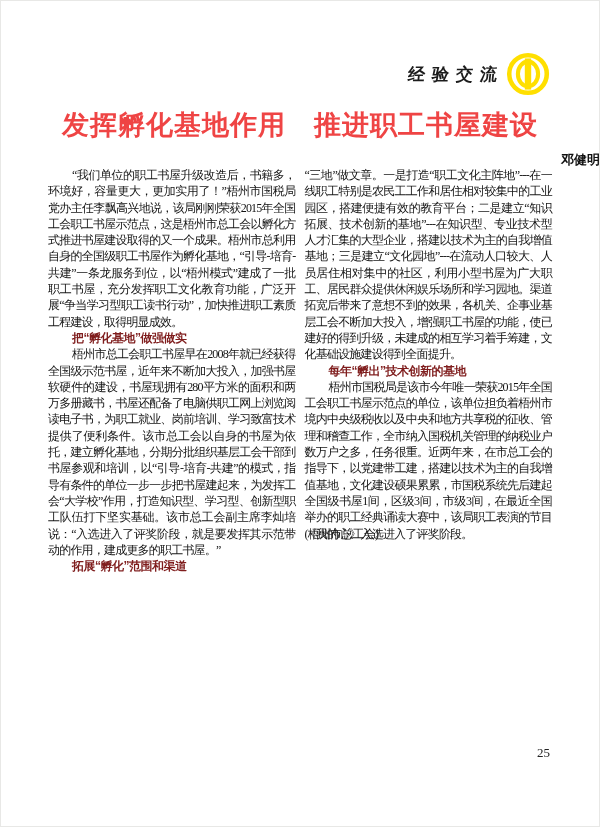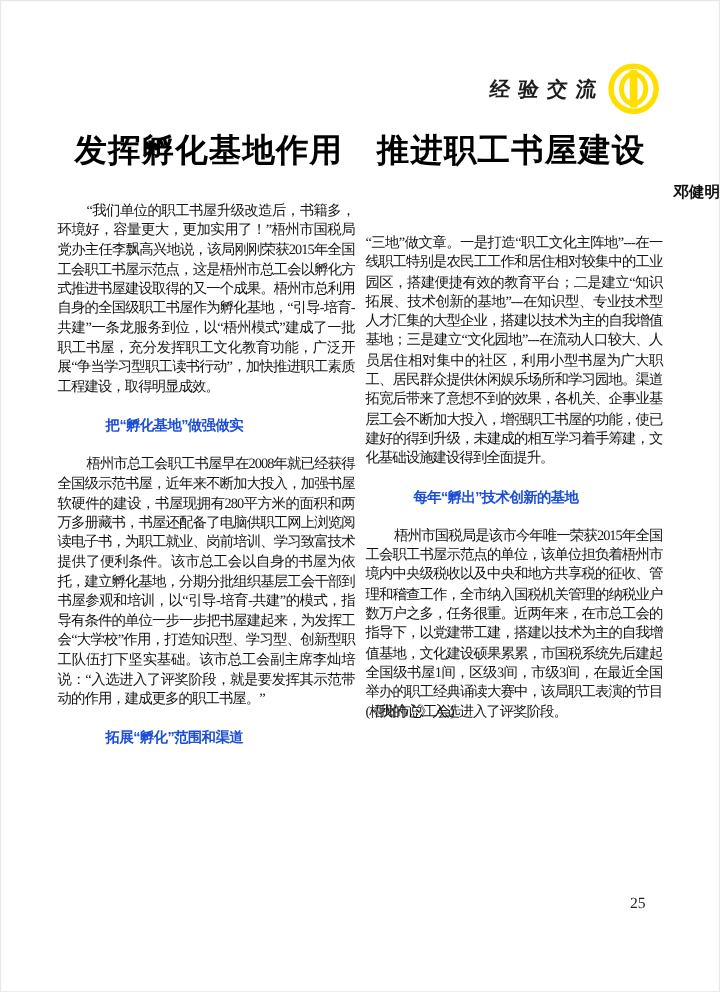--- a/index.html
+++ b/index.html
@@ -16,51 +16,51 @@
   }
   .section-label{
     font-family:"Liberation Sans","DejaVu Sans",sans-serif;
     font-weight:bold;font-size:17px;letter-spacing:7px;color:#1c1c1c;
     transform:skewX(-6deg);white-space:nowrap;margin-right:2px;
   }
   .logo{width:44px;height:44px;flex:0 0 auto;}
   .title{
     position:absolute;top:107px;left:0;width:100%;text-align:center;
     font-family:"Liberation Sans","DejaVu Sans",sans-serif;
-    font-weight:900;font-size:27px;letter-spacing:1px;color:#000000;
+    font-weight:900;font-size:27px;letter-spacing:1px;color:#ef4444;
     white-space:nowrap;
   }
   .author{
     position:absolute;top:151px;left:0;width:100%;text-align:right;
     font-family:"Liberation Sans","DejaVu Sans",sans-serif;
     font-weight:bold;font-size:13px;color:#111;
   }
   .body-columns{
     position:absolute;top:167px;left:48px;width:504px;
     display:flex;gap:9px;
   }
   .col{
     width:247.5px;font-size:12px;line-height:16.3px;
     text-align:justify;letter-spacing:-0.8px;color:#141414;
   }
   .col p{margin:0;text-indent:2em;}
-  .col p.cont{text-indent:0;margin-top:27px;}
+  .col p.cont{text-indent:0;}
   .col h3{
-    margin:16px;font-size:12px;line-height:16.3px;text-indent:2em;
-    font-weight:bold;color:#1d4ed8;
+    margin:0;font-size:12px;line-height:16.3px;text-indent:2em;
+    font-weight:bold;color:#7f1d1d;
     font-family:"Liberation Sans","DejaVu Sans",sans-serif;
     letter-spacing:-0.5px;
   }
   .attribution{
     text-align:left;text-indent:0 !important;
     margin-top:-16.3px !important;line-height:16.3px;
   }
   .page-number{
     position:absolute;top:745px;left:0;width:538px;text-align:right;
-    font-size:13px;color:#222;
+    font-size:13px;color:#222;padding-left:12px;
   }
 </style>
 </head>
 <body>
 
 <div class="page">
 
   <div class="header">
     <span class="section-label">经验交流</span>
     <span class="logo">

